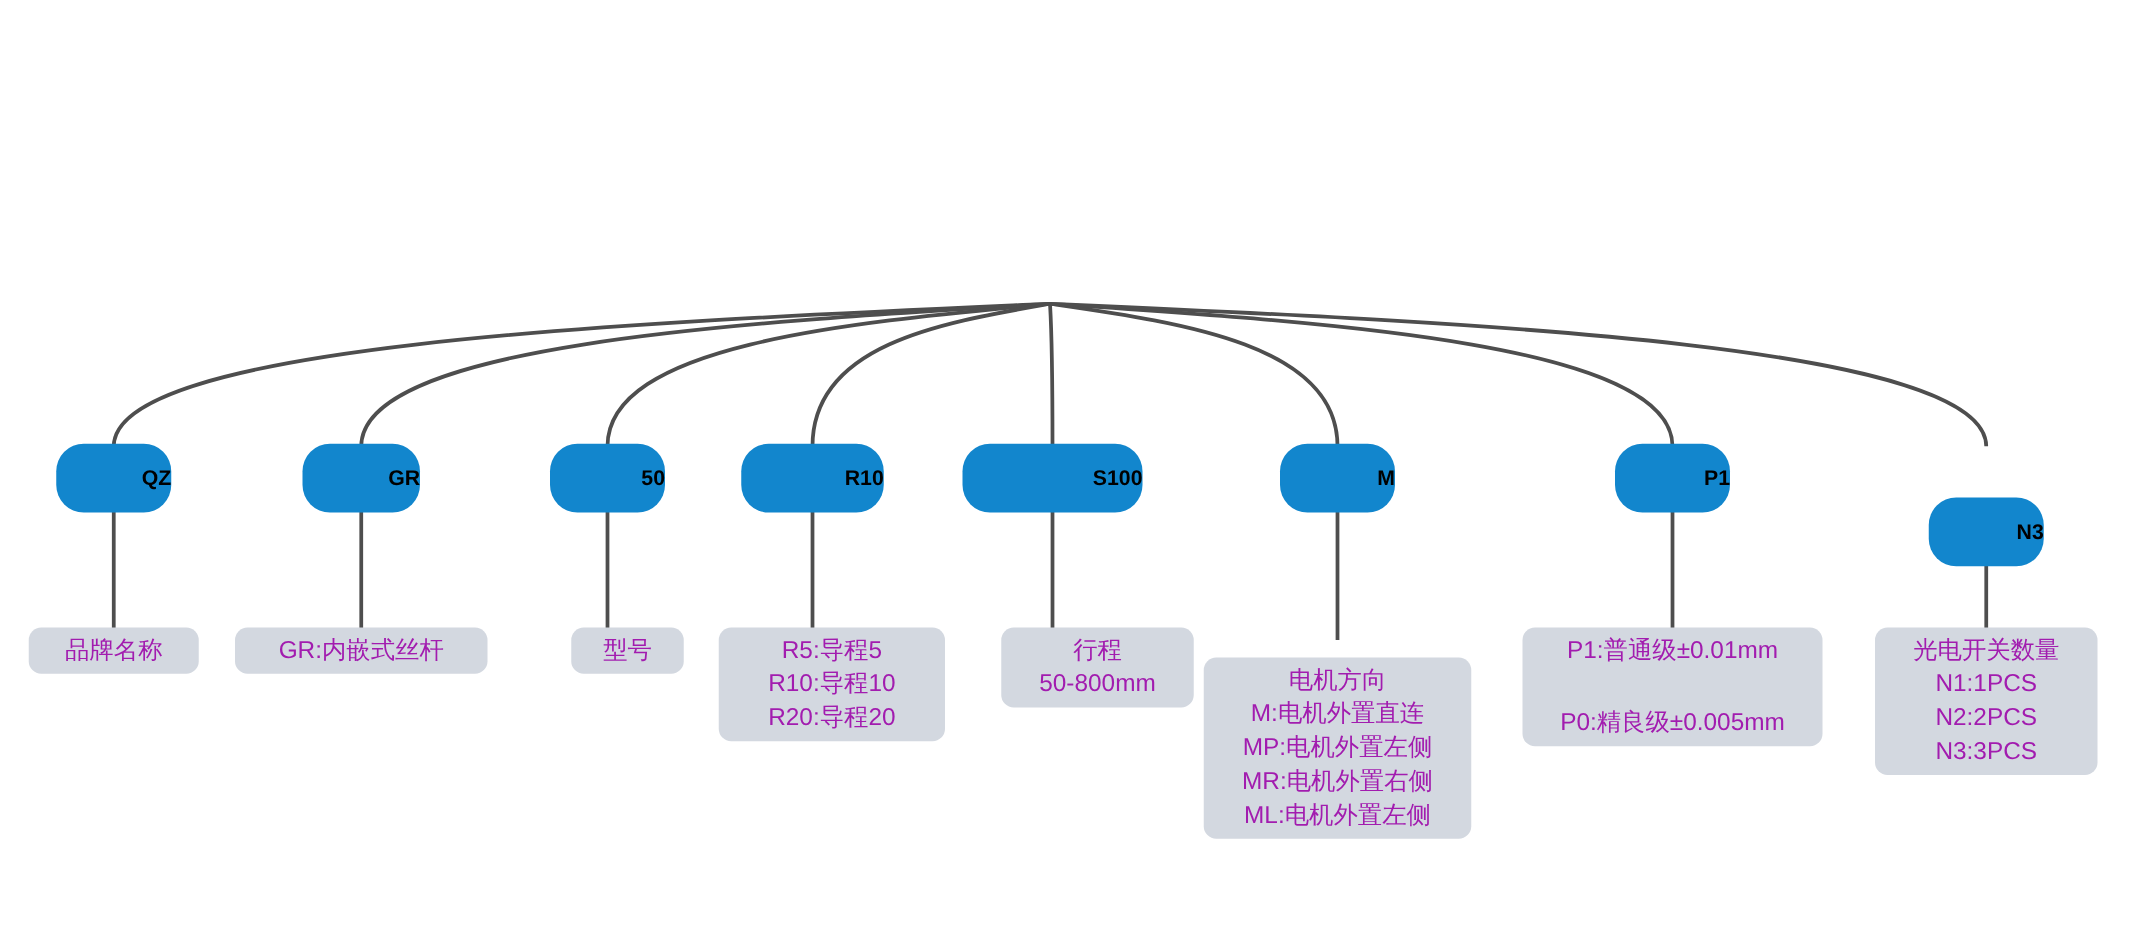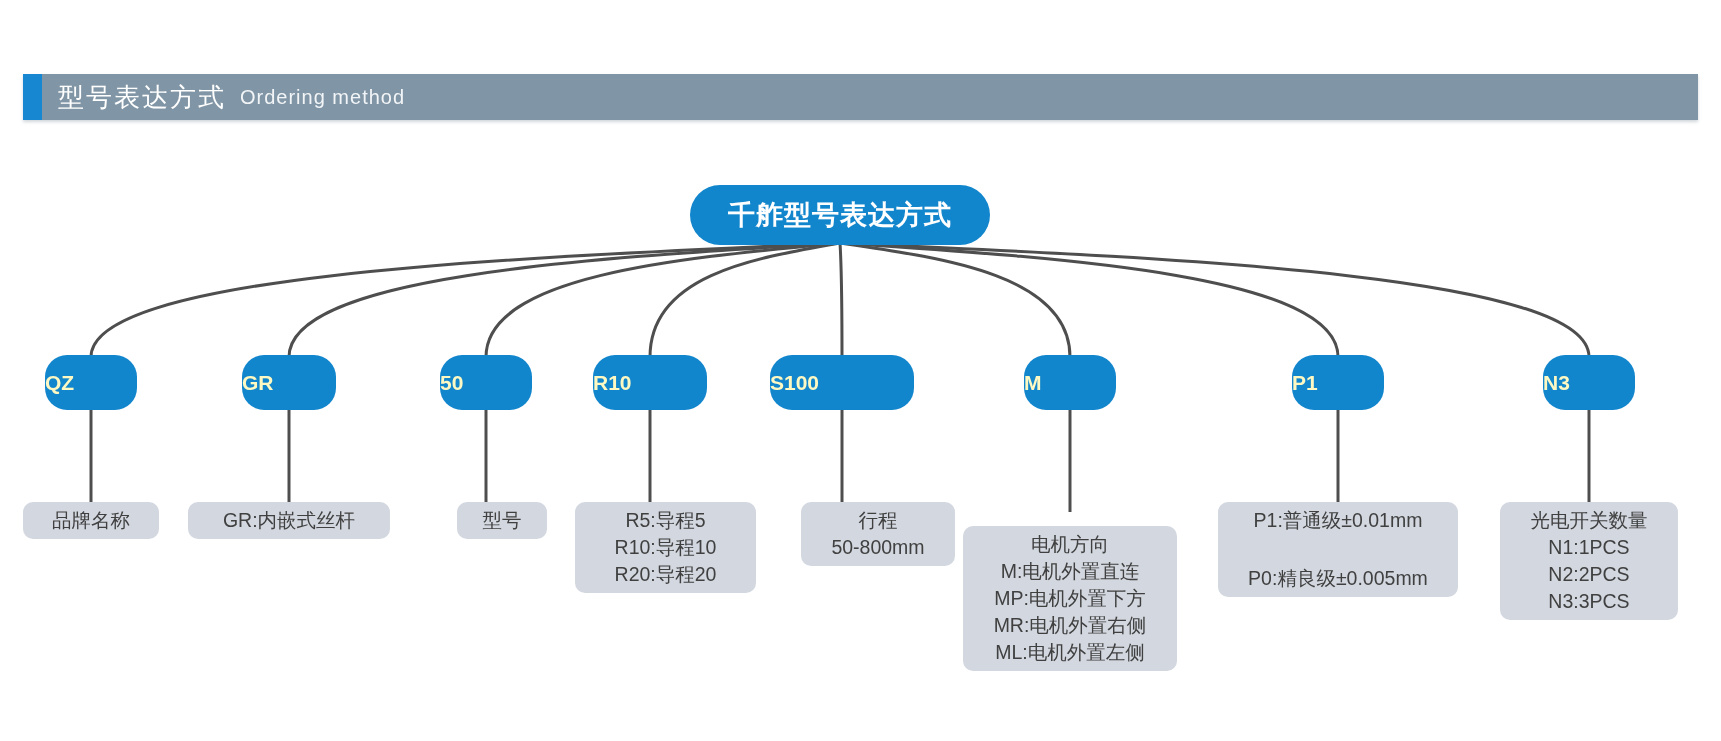--- a/index.html
+++ b/index.html
@@ -27,67 +27,57 @@
   #connectors{position:absolute;left:0;top:0;z-index:1;}
   .root-node{
     position:absolute;left:690px;top:185px;width:300px;height:60px;
     background:#1286cd;border-radius:30px;z-index:3;
     display:flex;align-items:center;justify-content:center;
     color:#ffffff;font-size:27px;font-weight:bold;letter-spacing:1px;
   }
   .pill{
     position:absolute;top:355px;height:55px;
     background:#1286cd;border-radius:22px;z-index:3;
-    display:flex;align-items:center;justify-content:flex-start;
-    color:#fef9c3;font-size:21px;font-weight:bold;
+    display:flex;align-items:center;justify-content:flex-end;
+    color:#000000;font-size:17px;font-weight:bold;
   }
   .desc-box{
     position:absolute;top:502px;z-index:3;
     background:#d3d8e0;border-radius:10px;
     padding:5px 6px;box-sizing:border-box;
     display:flex;flex-direction:column;align-items:center;justify-content:center;
-    color:#404040;font-size:19.5px;line-height:27px;text-align:left;
+    color:#a21caf;font-size:19.5px;line-height:27px;text-align:left;
     min-height:36px;
   }
 </style>
 </head>
 <body>
 
 <div id="stage">
 
-  <div class="header-bar">
-    <div class="header-accent"></div>
-    <div class="header-body">
-      <span class="header-title-zh">型号表达方式</span>
-      <span class="header-title-en">Ordering method</span>
-    </div>
-  </div>
 
   <svg id="connectors" width="1721" height="741" viewBox="0 0 1721 741">
       <path d="M 840 243 C 502.95 258, 91 275, 91 357" fill="none" stroke="#4e4e4e" stroke-width="3"></path>
       <line x1="91" y1="405" x2="91" y2="512" stroke="#4e4e4e" stroke-width="3"></line>
       <path d="M 840 243 C 592.05 258, 289 275, 289 357" fill="none" stroke="#4e4e4e" stroke-width="3"></path>
       <line x1="289" y1="405" x2="289" y2="512" stroke="#4e4e4e" stroke-width="3"></line>
       <path d="M 840 243 C 680.7 258, 486 275, 486 357" fill="none" stroke="#4e4e4e" stroke-width="3"></path>
       <line x1="486" y1="405" x2="486" y2="512" stroke="#4e4e4e" stroke-width="3"></line>
       <path d="M 840 243 C 754.5 258, 650 275, 650 357" fill="none" stroke="#4e4e4e" stroke-width="3"></path>
       <line x1="650" y1="405" x2="650" y2="512" stroke="#4e4e4e" stroke-width="3"></line>
       <path d="M 840 243 C 840.9 258, 842 275, 842 357" fill="none" stroke="#4e4e4e" stroke-width="3"></path>
       <line x1="842" y1="405" x2="842" y2="512" stroke="#4e4e4e" stroke-width="3"></line>
       <path d="M 840 243 C 943.5 258, 1070 275, 1070 357" fill="none" stroke="#4e4e4e" stroke-width="3"></path>
       <line x1="1070" y1="405" x2="1070" y2="512" stroke="#4e4e4e" stroke-width="3"></line>
       <path d="M 840 243 C 1064.1 258, 1338 275, 1338 357" fill="none" stroke="#4e4e4e" stroke-width="3"></path>
       <line x1="1338" y1="405" x2="1338" y2="512" stroke="#4e4e4e" stroke-width="3"></line>
       <path d="M 840 243 C 1177.05 258, 1589 275, 1589 357" fill="none" stroke="#4e4e4e" stroke-width="3"></path>
       <line x1="1589" y1="405" x2="1589" y2="512" stroke="#4e4e4e" stroke-width="3"></line>
     </svg>
 
-  <div class="root-node">
-    <span>千舴型号表达方式</span>
-  </div>
 
   <div id="columns">
       <div class="pill" style="left: 45px; width: 92px;">
         <span>QZ</span>
       </div>
       <div class="desc-box" style="left: 23px; width: 136px;">
         <div>品牌名称</div>
       </div>
       <div class="pill" style="left: 242px; width: 94px;">
         <span>GR</span>
@@ -115,32 +105,32 @@
       <div class="desc-box" style="left: 765px; width: 154px; margin-left: 36px;">
         <div>行程</div>
         <div>50-800mm</div>
       </div>
       <div class="pill" style="left: 1024px; width: 92px;">
         <span>M</span>
       </div>
       <div class="desc-box" style="left: 963px; width: 214px; margin-top: 24px;">
         <div>电机方向</div>
         <div>M:电机外置直连</div>
-        <div>MP:电机外置下方</div>
+        <div>MP:电机外置左侧</div>
         <div>MR:电机外置右侧</div>
         <div>ML:电机外置左侧</div>
       </div>
       <div class="pill" style="left: 1292px; width: 92px;">
         <span>P1</span>
       </div>
       <div class="desc-box" style="left: 1218px; width: 240px; gap: 31px;">
         <div>P1:普通级±0.01mm</div>
         <div>P0:精良级±0.005mm</div>
       </div>
-      <div class="pill" style="left: 1543px; width: 92px;">
+      <div class="pill" style="left: 1543px; width: 92px; margin-top: 43px;">
         <span>N3</span>
       </div>
       <div class="desc-box" style="left: 1500px; width: 178px;">
         <div>光电开关数量</div>
         <div>N1:1PCS</div>
         <div>N2:2PCS</div>
         <div>N3:3PCS</div>
       </div>
     </div>
 

